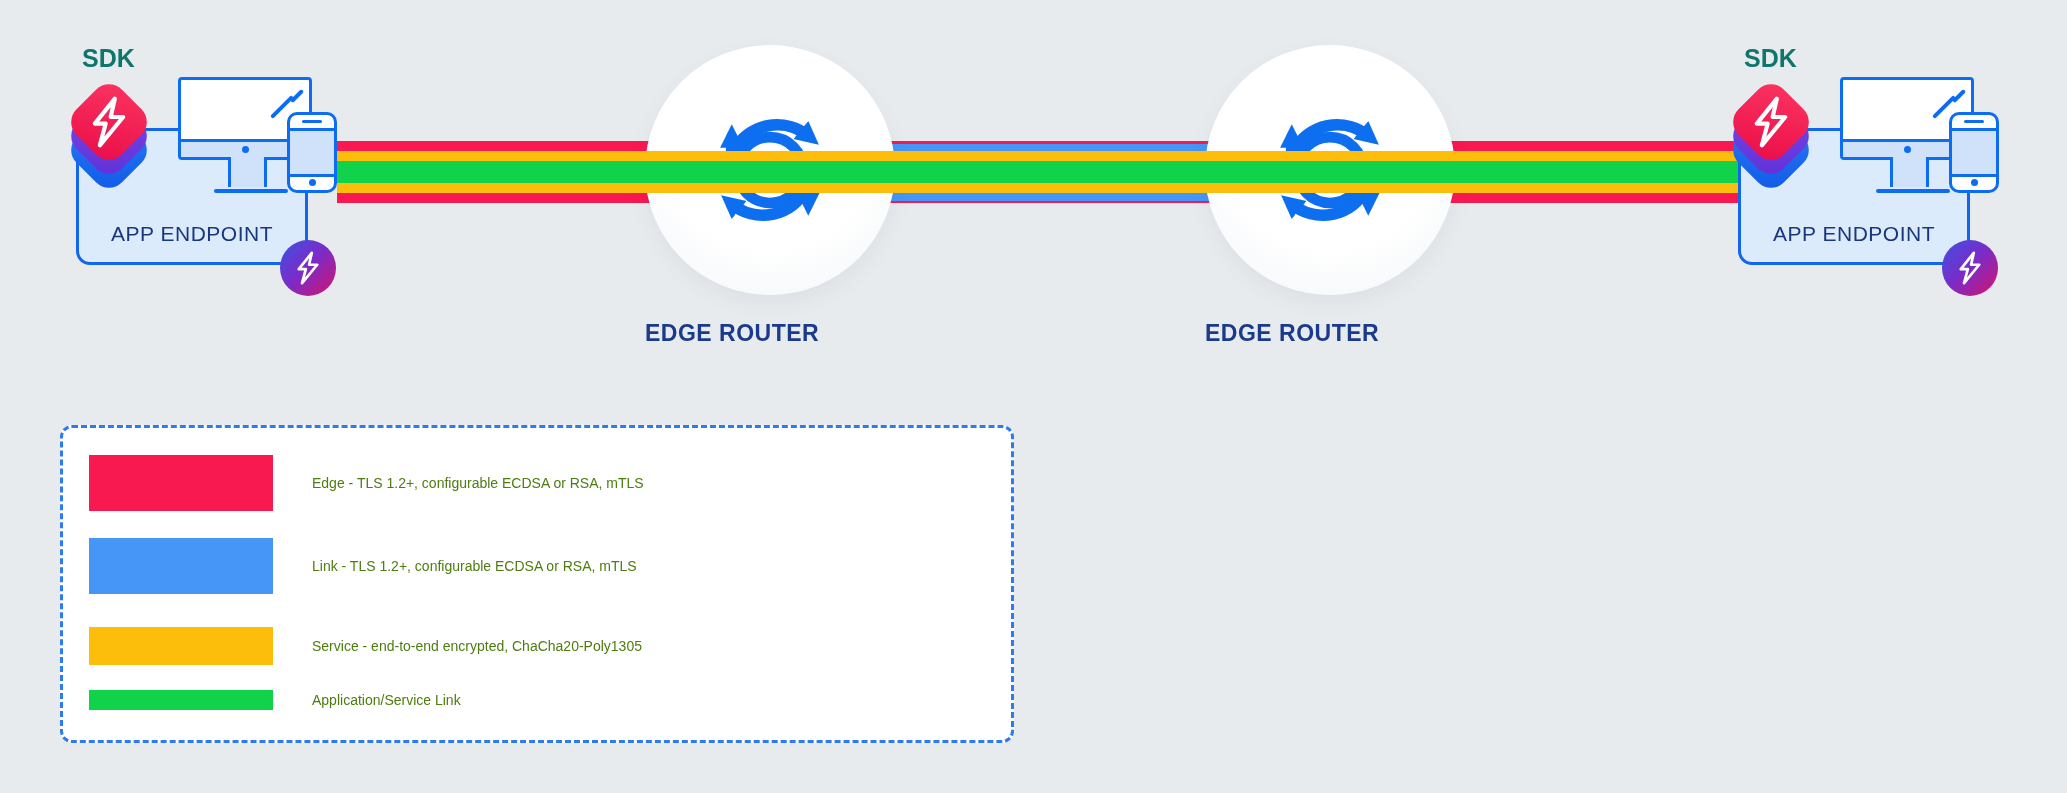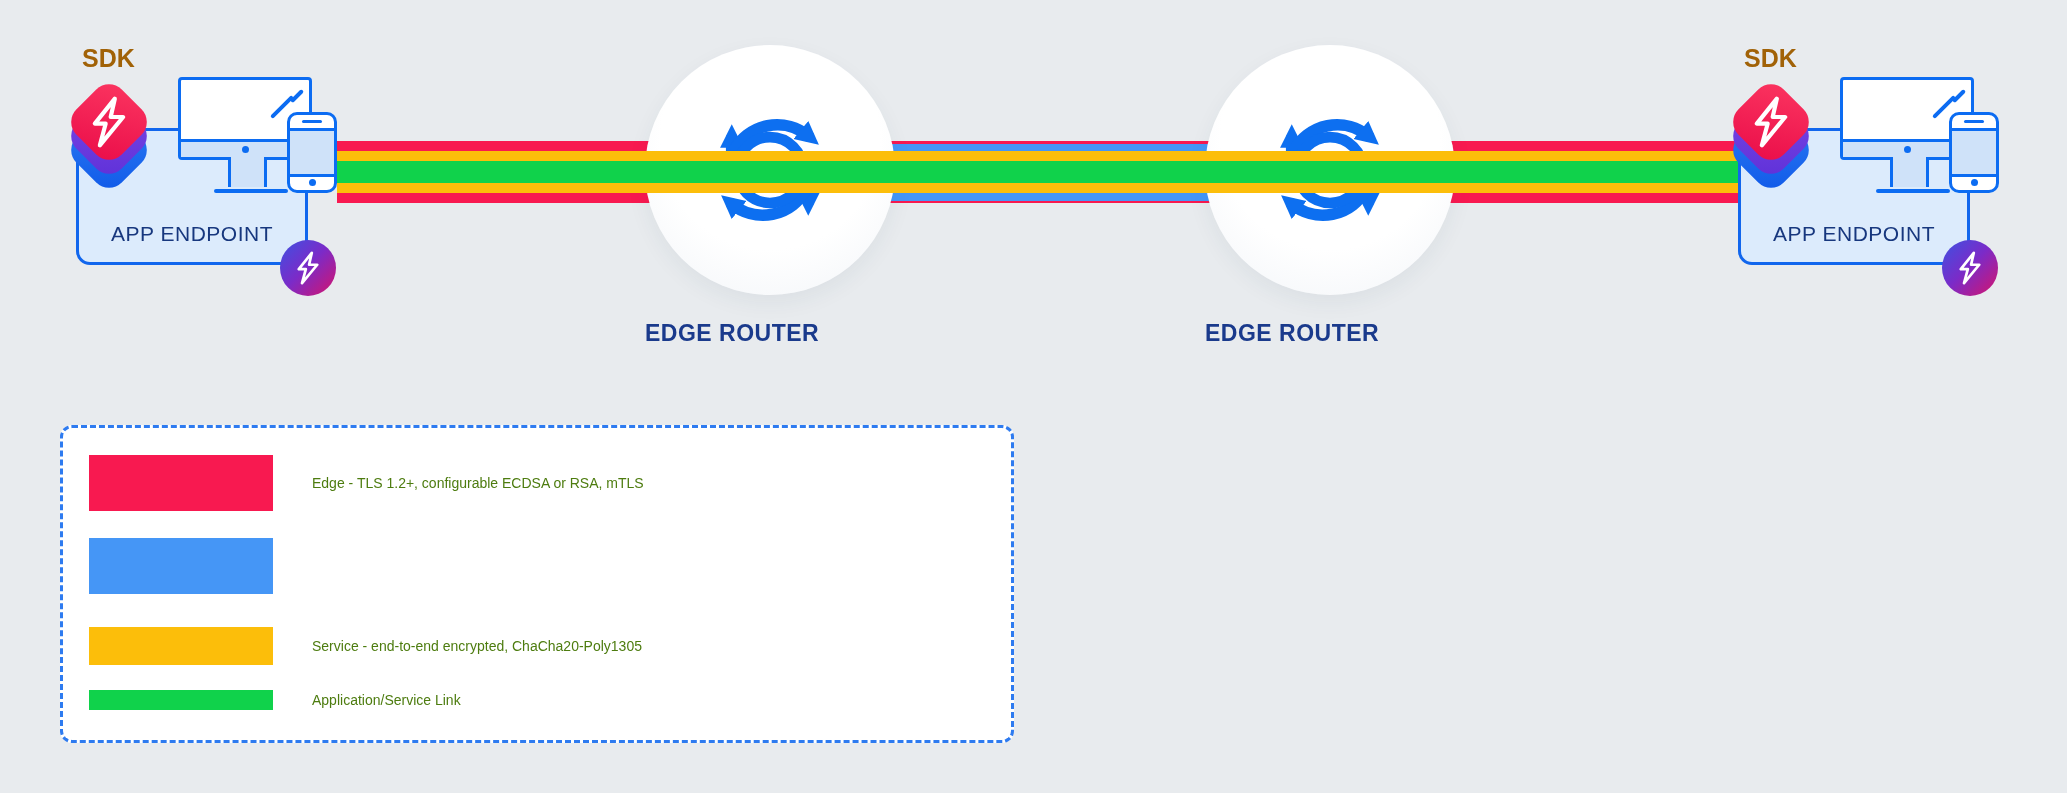--- a/index.html
+++ b/index.html
@@ -21,21 +21,21 @@
   
   .router-circle{position:absolute;top:45px;width:250px;height:250px;border-radius:50%;
       background:radial-gradient(circle at 50% 38%,#ffffff 55%,#f1f4f8 100%);
       box-shadow:0 8px 22px rgba(40,60,90,.06);
       display:flex;align-items:center;justify-content:center;}
   .router-label{position:absolute;top:320px;width:250px;text-align:left;
       color:#1A3A8C;font-size:23px;font-weight:600;letter-spacing:.5px;}
 
   
   .endpoint{position:absolute;top:20px;width:345px;height:300px;}
-  .sdk-label{position:absolute;left:42px;top:24px;color:#a16207;font-size:25px;font-weight:600;}
+  .sdk-label{position:absolute;left:42px;top:24px;color:#0f766e;font-size:25px;font-weight:600;}
   .ep-box{position:absolute;left:36px;top:108px;width:226px;height:131px;
       background:#DCEBFC;border:3px solid #1166ED;border-radius:14px;}
   .ep-label{position:absolute;bottom:16px;left:0;width:100%;text-align:center;
       color:#17377E;font-size:21px;font-weight:400;letter-spacing:.5px;}
   .monitor{position:absolute;left:138px;top:57px;width:128px;height:77px;background:#ffffff;
       border:3px solid #0C6CF2;border-radius:4px;}
   .monitor-band{position:absolute;left:0;bottom:0;width:100%;height:15px;background:#CFE2F9;
       border-top:3px solid #0C6CF2;}
   .monitor-dot{position:absolute;left:50%;top:4px;width:7px;height:7px;margin-left:-3px;
       border-radius:50%;background:#0C6CF2;}
@@ -187,19 +187,20 @@
       <svg width="26" height="34" viewBox="0 0 48 62">
           <use href="#bolt-glyph"></use>
         </svg>
     </div>
   </div>
 
   <div class="legend z4">
     <div class="legend-swatch lg-r1" style="background: rgb(248, 25, 80);"></div>
     <div class="legend-text lg-r1">Edge - TLS 1.2+, configurable ECDSA or RSA, mTLS</div>
     <div class="legend-swatch lg-r2" style="background: rgb(69, 150, 246);"></div>
+    <div class="legend-text lg-r2">Link - TLS 1.2+, configurable ECDSA or RSA, mTLS</div>
     <div class="legend-swatch lg-r3" style="background: rgb(252, 190, 10);"></div>
     <div class="legend-text lg-r3">Service - end-to-end encrypted, ChaCha20-Poly1305</div>
     <div class="legend-swatch lg-r4" style="background: rgb(16, 210, 75);"></div>
     <div class="legend-text lg-r4">Application/Service Link</div>
   </div>
 
 </div>
 
 </body></html>

